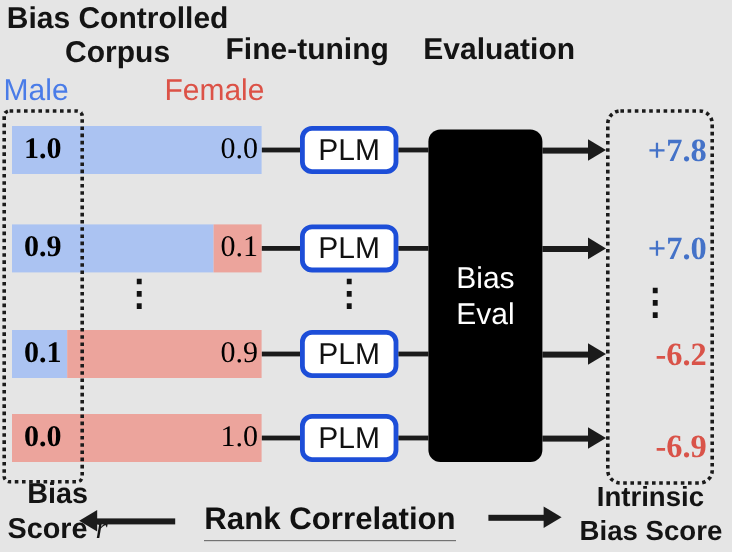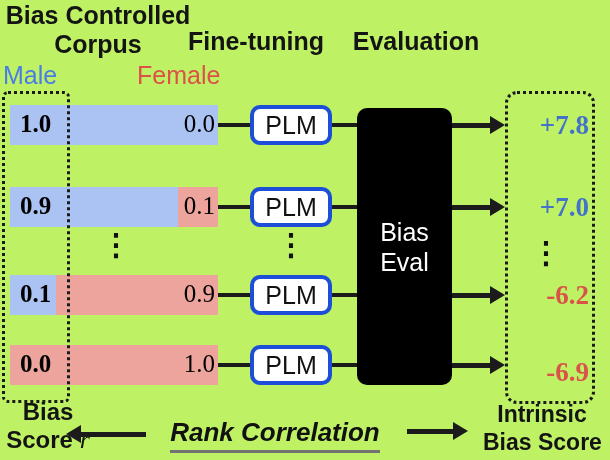--- a/index.html
+++ b/index.html
@@ -1,16 +1,16 @@
 <!DOCTYPE html>
 <html><head>
 <meta charset="utf-8">
 <style>
   html,body{margin:0;padding:0;background:#fff;}
-  #canvas{position:relative;width:610px;height:460px;background:#bef264;overflow:hidden;
+  #canvas{position:relative;width:610px;height:460px;background:#e5e5e5;overflow:hidden;
           font-family:"Liberation Sans",sans-serif;color:#111;}
   .abs{position:absolute;}
   .hdr{font-weight:bold;font-size:25px;text-align:center;line-height:29px;color:#141414;}
   .legend{font-size:25px;line-height:28px;}
   .dotbox{border:3px dotted #1b1b1b;border-radius:8px;background:transparent;z-index:6;pointer-events:none;}
   .bar{left:10px;width:208px;height:40px;display:flex;z-index:1;}
   .seg{height:100%;}
   .seg.female{flex:1;}
   .rate{position:absolute;left:10px;top:50%;transform:translateY(-52%);
         font-family:"Liberation Serif","DejaVu Serif",serif;font-weight:bold;font-size:25px;color:#000;z-index:2;}
@@ -24,21 +24,21 @@
        color:#fff;font-size:25px;line-height:30px;text-align:center;}
   .shaft{height:5px;background:#1b1b1b;}
   .head-r{width:0;height:0;border-top:9px solid transparent;border-bottom:9px solid transparent;border-left:15px solid #1b1b1b;}
   .head-l{width:0;height:0;border-top:9px solid transparent;border-bottom:9px solid transparent;border-right:15px solid #1b1b1b;}
   .score{left:505px;width:84px;text-align:right;font-family:"Liberation Serif","DejaVu Serif",serif;
          font-weight:bold;font-size:27px;line-height:32px;}
   .dots{width:36px;text-align:center;font-weight:bold;font-size:30px;line-height:30px;color:#111;z-index:3;}
   .foot{font-weight:bold;font-size:24px;line-height:28px;text-align:center;color:#141414;white-space:nowrap;}
   .foot i{font-family:"Liberation Serif","DejaVu Serif",serif;font-weight:normal;font-size:26px;}
   .rank{font-weight:bold;font-size:26px;}
-  .rank span{display:inline-block;border-bottom:3px solid #737373;padding-bottom:2px;font-style:italic;}
+  .rank span{display:inline-block;border-bottom:1px solid #737373;padding-bottom:2px;}
 </style>
 </head>
 <body>
 
 <div id="canvas">
 
   <div class="abs hdr" style="left:0;top:1px;width:196px;">
     <div>Bias Controlled</div>
     <div>Corpus</div>
   </div>

